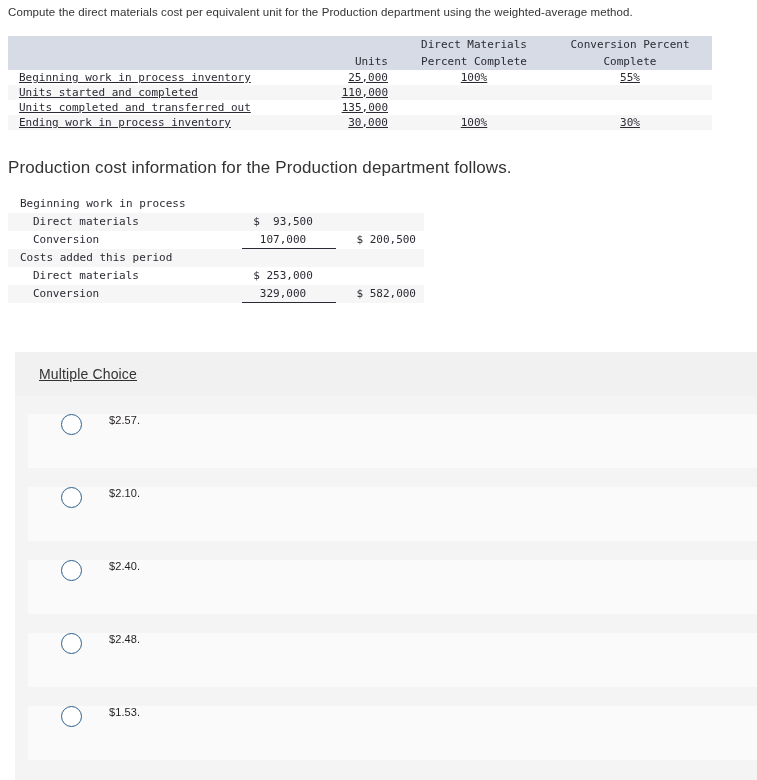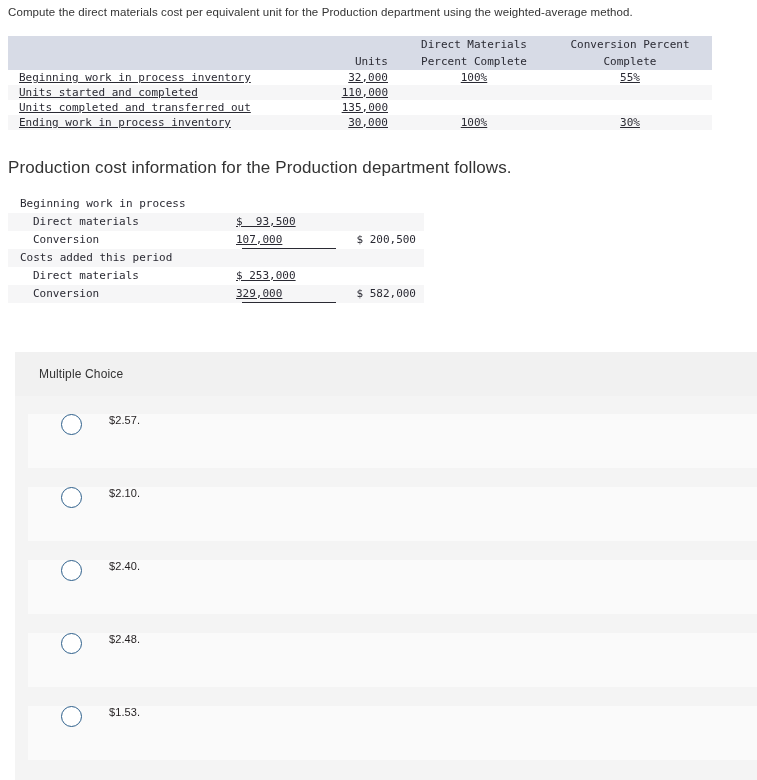--- a/index.html
+++ b/index.html
@@ -85,21 +85,21 @@
     left: 8px;
     top: 195px;
     width: 416px;
   }
   #cost-table tr { height: 18px; }
   #cost-table td { height: 18px; line-height: 18px; }
   #cost-table tr.shade td { background: #f6f6f7; }
   #cost-table .c-name  { text-align: left; }
   #cost-table .c-name.lvl1 { padding-left: 12px; }
   #cost-table .c-name.lvl2 { padding-left: 25px; }
-  #cost-table .c-amt   { text-align: left; padding-right: 8px; text-decoration: underline; }
+  #cost-table .c-amt   { text-align: center; padding-right: 8px; }
   #cost-table .c-total { text-align: right; padding-right: 8px; }
   #cost-table td.ruled {
     position: relative;
   }
   #cost-table td.ruled::after {
     content: "";
     position: absolute;
     left: 6px;
     right: 2px;
     bottom: 0px;
@@ -112,24 +112,25 @@
     position: absolute;
     left: 15px;
     top: 352px;
     width: 742px;
     background: #f4f4f4;
   }
   #mc-header {
     height: 44px;
     line-height: 44px;
     padding-left: 24px;
-    font-size: 12px;
+    font-size: 14px;
     color: #333333;
     background: #f1f1f1;
     letter-spacing: 0.15px;
+    text-decoration: underline;
   }
   #mc-options {
     padding-top: 18px;
     padding-bottom: 4px;
   }
   .mc-option {
     position: relative;
     margin-left: 13px;
     margin-right: 0px;
     height: 54px;
@@ -178,21 +179,21 @@
     <tr class="hdr-bot">
       <td class="hdr-blank"></td>
       <td class="hdr-cell c-units">Units</td>
       <td class="hdr-cell">Percent Complete</td>
       <td class="hdr-cell">Complete</td>
     </tr>
   </thead>
   <tbody>
     <tr>
       <td class="c-label">Beginning work in process inventory</td>
-      <td class="c-units">32,000</td>
+      <td class="c-units">25,000</td>
       <td class="c-dm">100%</td>
       <td class="c-cp">55%</td>
     </tr>
     <tr class="shade">
       <td class="c-label">Units started and completed</td>
       <td class="c-units">110,000</td>
       <td class="c-dm"></td>
       <td class="c-cp"></td>
     </tr>
     <tr>

